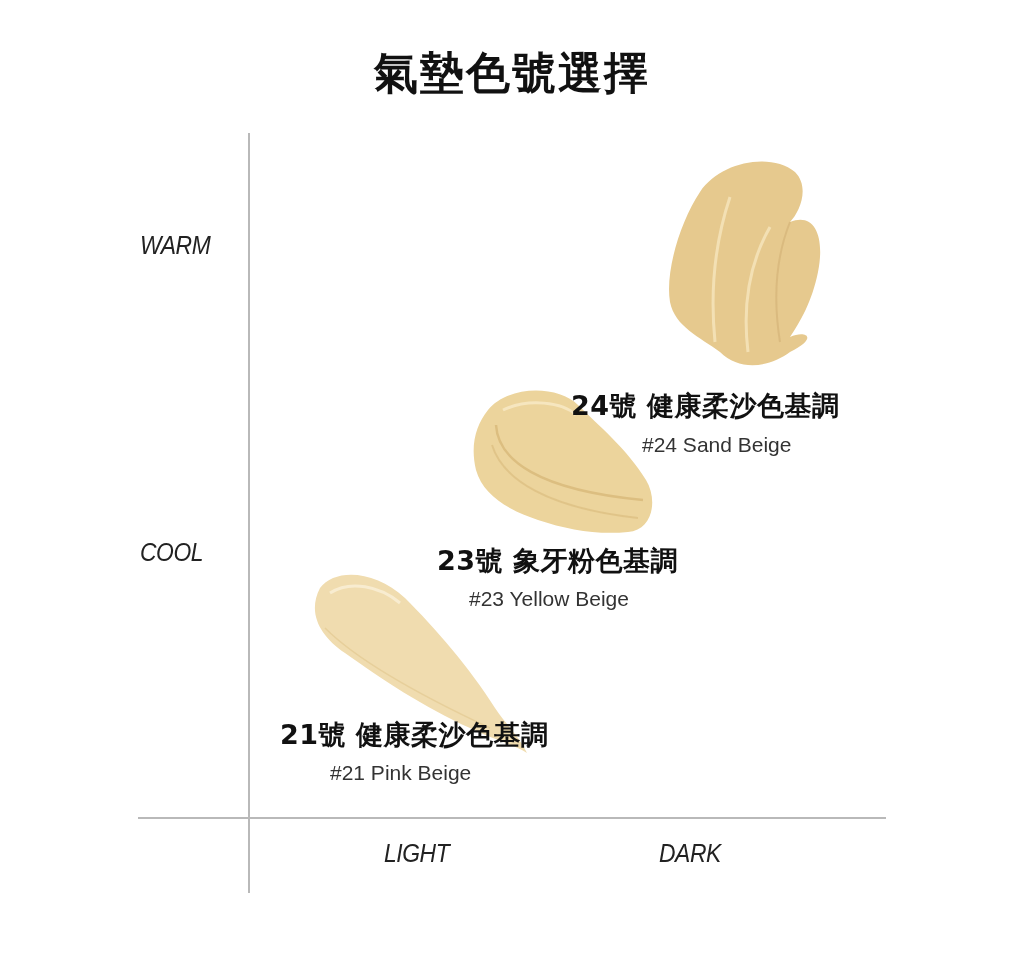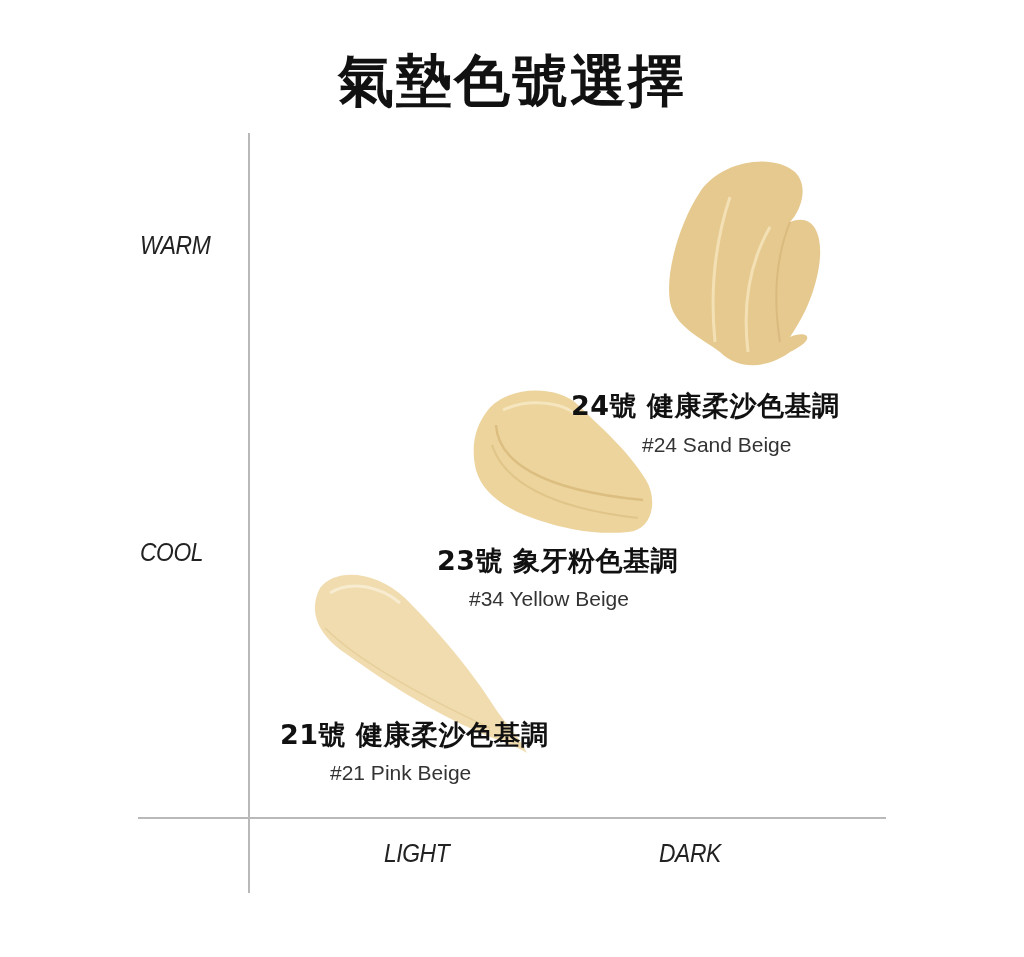--- a/index.html
+++ b/index.html
@@ -1,19 +1,19 @@
 <!DOCTYPE html>
 <html><head>
 <meta charset="utf-8">
 <style>
   html, body { margin: 0; padding: 0; background: #ffffff; }
   body { width: 1024px; height: 957px; position: relative; overflow: hidden;
          font-family: "DejaVu Sans", "Liberation Sans", sans-serif; color: #1a1a1a; }
   .title { position: absolute; left: 0; top: 44px; width: 1024px; text-align: center;
-           font-size: 56px; font-weight: bold; letter-spacing: 2px; color: #111; }
+           font-size: 44px; font-weight: bold; letter-spacing: 2px; color: #111; }
   .axis-v { position: absolute; left: 248px; top: 133px; width: 2px; height: 760px; background: #b9b9b9; }
   .axis-h { position: absolute; left: 138px; top: 817px; width: 748px; height: 2px; background: #b9b9b9; }
   .ylab, .xlab { position: absolute; font-family: "Liberation Sans", sans-serif; font-style: italic;
                  font-size: 26px; color: #222; transform: scaleX(0.88); transform-origin: left center; letter-spacing: -0.5px; }
   .swatch { position: absolute; }
   .cn { position: absolute; font-size: 27px; font-weight: bold; color: #111; white-space: nowrap; letter-spacing: 0.5px; }
   .en { position: absolute; font-family: "Liberation Sans", sans-serif; font-size: 21px; color: #333; white-space: nowrap; }
 </style>
 </head>
 <body>
@@ -45,16 +45,16 @@
 <svg class="swatch" style="left:305px; top:568px;" width="230" height="190" viewBox="0 0 230 190">
   <path d="M15 20 C30 0,70 2,100 30 C130 60,165 100,190 140 C200 155,215 170,222 185 C205 175,185 170,165 160 C120 140,75 110,40 85 C15 68,2 45,15 20 Z" fill="#f0dcaf"></path>
   <path d="M25 25 C45 12,75 18,95 35" stroke="#f8ecd0" stroke-width="3" fill="none"></path>
   <path d="M20 60 C50 90,110 125,185 160" stroke="#e3c992" stroke-width="1.5" fill="none" opacity="0.7"></path>
 </svg>
 
 <div class="cn" style="left:571px; top:388px;">24號 健康柔沙色基調</div>
 <div class="en" style="left:642px; top:433px;">#24 Sand Beige</div>
 
 <div class="cn" style="left:437px; top:543px;">23號 象牙粉色基調</div>
-<div class="en" style="left:469px; top:587px;">#34 Yellow Beige</div>
+<div class="en" style="left:469px; top:587px;">#23 Yellow Beige</div>
 
 <div class="cn" style="left:280px; top:717px;">21號 健康柔沙色基調</div>
 <div class="en" style="left:330px; top:761px;">#21 Pink Beige</div>
 
 </body></html>

